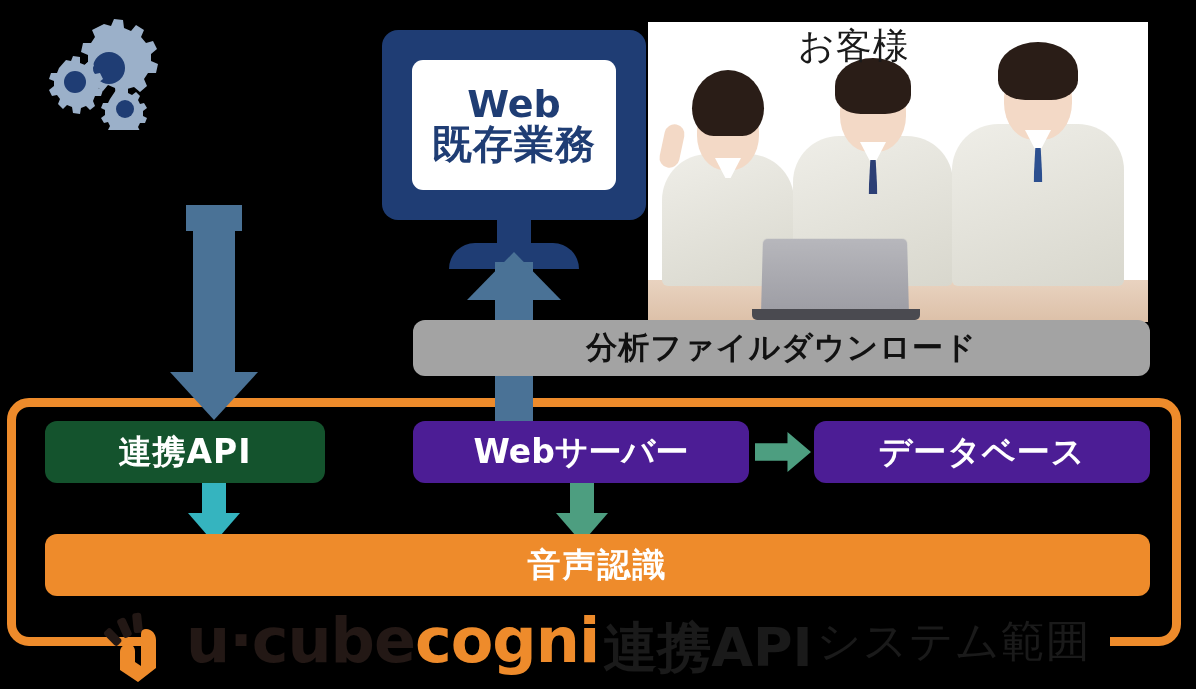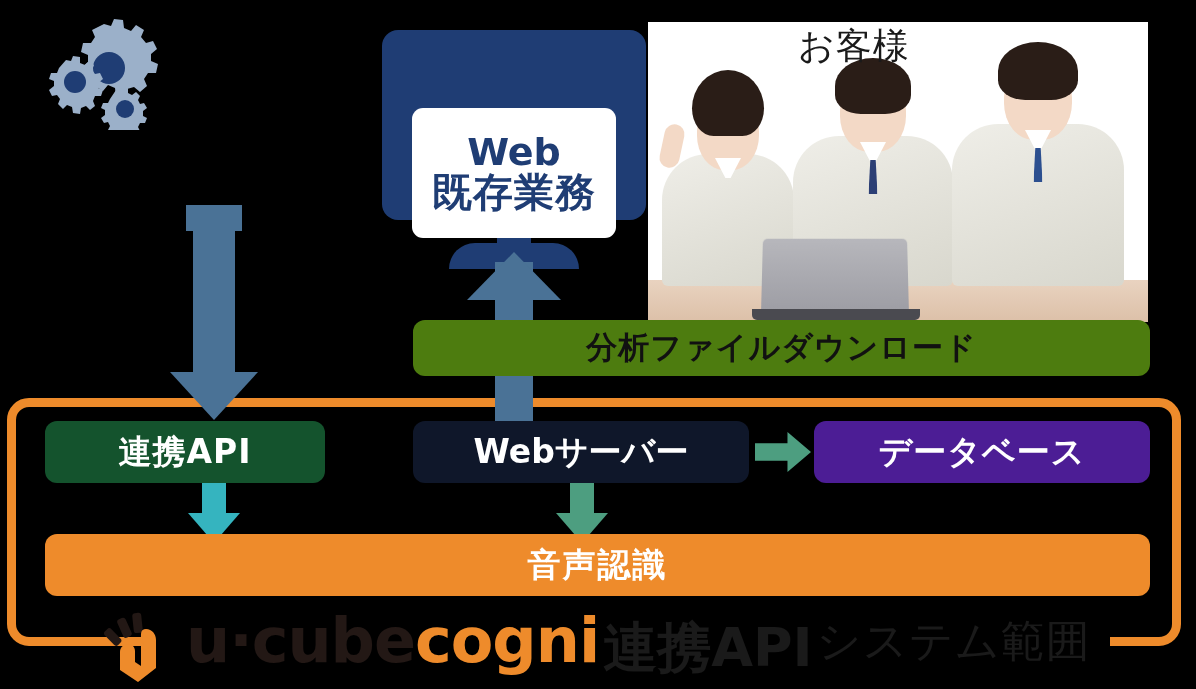--- a/index.html
+++ b/index.html
@@ -94,47 +94,47 @@
   .gears{position:absolute;left:44px;top:18px;width:132px;height:112px;z-index:6;}
 
   .browser-outer{
     position:absolute;left:382px;top:30px;width:264px;height:190px;
     background:#1f3d74;border-radius:16px;z-index:5;
   }
   .browser-inner{
     position:absolute;left:30px;top:30px;width:204px;height:130px;
     background:#fff;border-radius:11px;
     display:flex;flex-direction:column;align-items:center;justify-content:center;
-    color:#1f3d74;font-weight:bold;line-height:1.02;margin-top:48px;
+    color:#1f3d74;font-weight:bold;line-height:1.02;
   }
   .browser-web{font-size:38px;}
   .browser-jp{font-size:40px;letter-spacing:1px;}
   .browser-neck{
     position:absolute;left:497px;top:218px;width:34px;height:38px;
     background:#1f3d74;z-index:4;
   }
   .browser-foot{
     position:absolute;left:449px;top:243px;width:130px;height:26px;
     background:#1f3d74;border-radius:62px 62px 0 0;z-index:4;
   }
 
   .dl-bar{
     position:absolute;left:413px;top:320px;width:737px;height:56px;
-    background:#4d7c0f;border-radius:12px;z-index:6;
+    background:#a3a3a3;border-radius:12px;z-index:6;
     display:flex;align-items:center;justify-content:center;
     color:#111;font-weight:bold;font-size:31px;letter-spacing:1px;
   }
 
   .api-box{
     left:45px;top:421px;width:280px;height:62px;
     background:#14532d;font-size:33px;letter-spacing:1px;
   }
   .web-box{
     left:413px;top:421px;width:336px;height:62px;
-    background:#0f172a;font-size:33px;letter-spacing:0px;
+    background:#4c1d95;font-size:33px;letter-spacing:0px;
   }
   .db-box{
     left:814px;top:421px;width:336px;height:62px;
     background:#4c1d95;font-size:33px;letter-spacing:1px;
   }
   .voice-box{
     left:45px;top:534px;width:1105px;height:62px;
     background:#ee8b2b;font-size:33px;letter-spacing:2px;
   }
 

